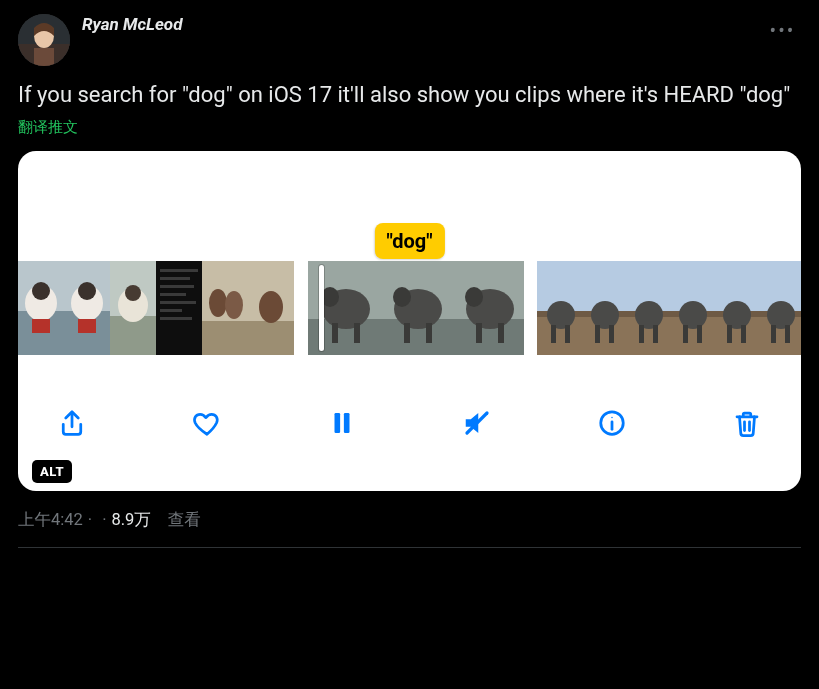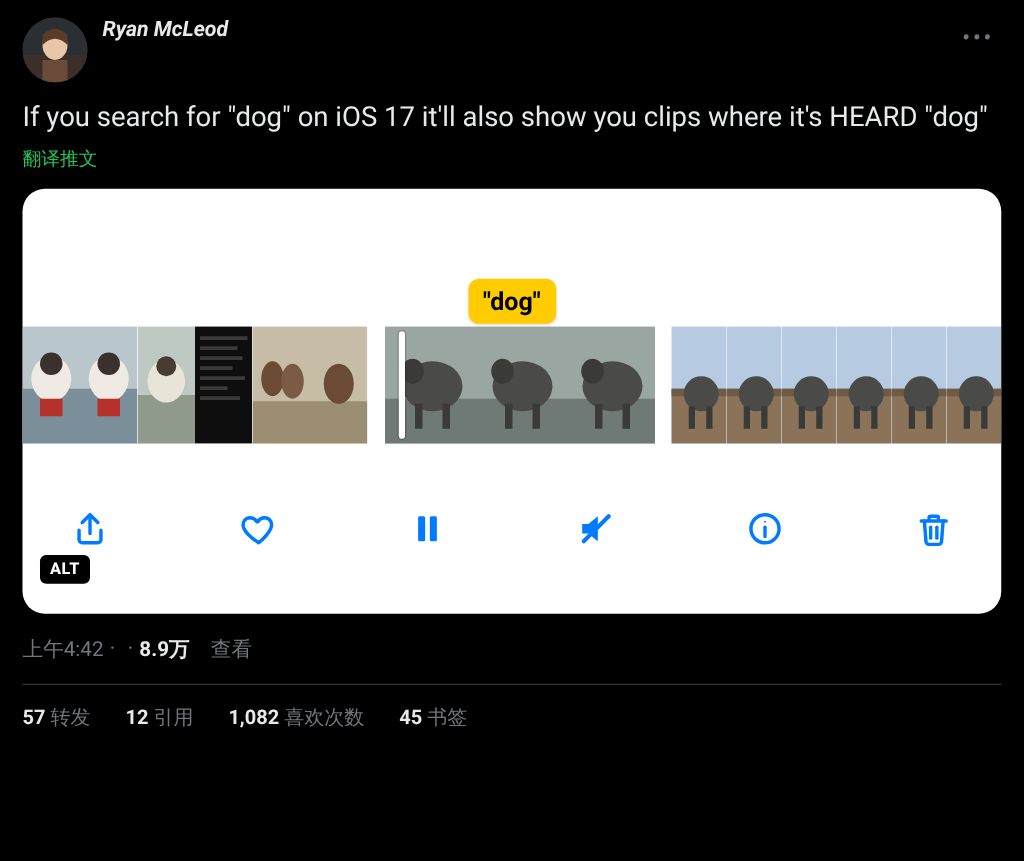--- a/index.html
+++ b/index.html
@@ -25,24 +25,24 @@
   .frame { height: 100%; flex: 0 0 auto; position: relative; overflow: hidden; }
   .frame.g1 { width: 46px; }
   .frame.g2 { width: 72px; }
   .frame.g3 { width: 44px; }
   .frame svg { width:100%; height:100%; display:block; }
   .playhead { position: absolute; left: 11px; top: 4px; bottom: 4px; width: 5px; background: #fff; border-radius: 3px; box-shadow: 0 0 0 1px rgba(0,0,0,0.2); }
   .toolbar { flex: 1; display: flex; align-items: center; justify-content: space-between; padding: 0 32px; }
   .tbtn { color: #007aff; display: flex; align-items: center; justify-content: center; width: 44px; height: 44px; }
   .tbtn svg { width: 30px; height: 30px; stroke: #007aff; fill: none; stroke-width: 2.2; stroke-linecap: round; stroke-linejoin: round; }
   .tbtn.pause svg rect { fill: #007aff; stroke:none; }
-  .alt-badge { position: absolute; left: 14px; bottom: 24px; background: #000; color: #fff; font-size: 13px; font-weight: 800; padding: 4px 8px; border-radius: 5px; letter-spacing: 0.5px; }
+  .alt-badge { position: absolute; left: 14px; bottom: 8px; background: #000; color: #fff; font-size: 13px; font-weight: 800; padding: 4px 8px; border-radius: 5px; letter-spacing: 0.5px; }
   .meta { margin-top: 18px; font-size: 16.5px; color: #71767b; display: flex; align-items: center; flex-wrap: wrap; }
   .meta .sep { margin: 0 5px; }
-  .meta .views-num { color: #e7e9ea; font-weight: 700; }
+  .meta .views-num { color: #e7e9ea; font-weight: 400; }
   .divider { height: 1px; background: #2f3336; margin-top: 16px; }
   .stats { display: flex; gap: 28px; padding: 16px 0 0 0; font-size: 16px; color: #71767b; }
   .stats .num { color: #e7e9ea; font-weight: 700; margin-right: 4px; }
 </style>
 </head>
 <body>
 
 <div class="tweet">
   <div class="header">
     <div class="avatar">
@@ -275,19 +275,13 @@
   <div class="meta">
     <span>上午4:42</span>
     <span class="sep">·</span>
     <span class="sep">·</span>
     <span class="views-num">8.9万</span>
     <span style="margin-left:17px">查看</span>
   </div>
 
   <div class="divider"></div>
 
-  <div class="stats">
-    <div><span class="num">57</span><span>转发</span></div>
-    <div><span class="num">12</span><span>引用</span></div>
-    <div><span class="num">1,082</span><span>喜欢次数</span></div>
-    <div><span class="num">45</span><span>书签</span></div>
-  </div>
 </div>
 
 </body></html>

